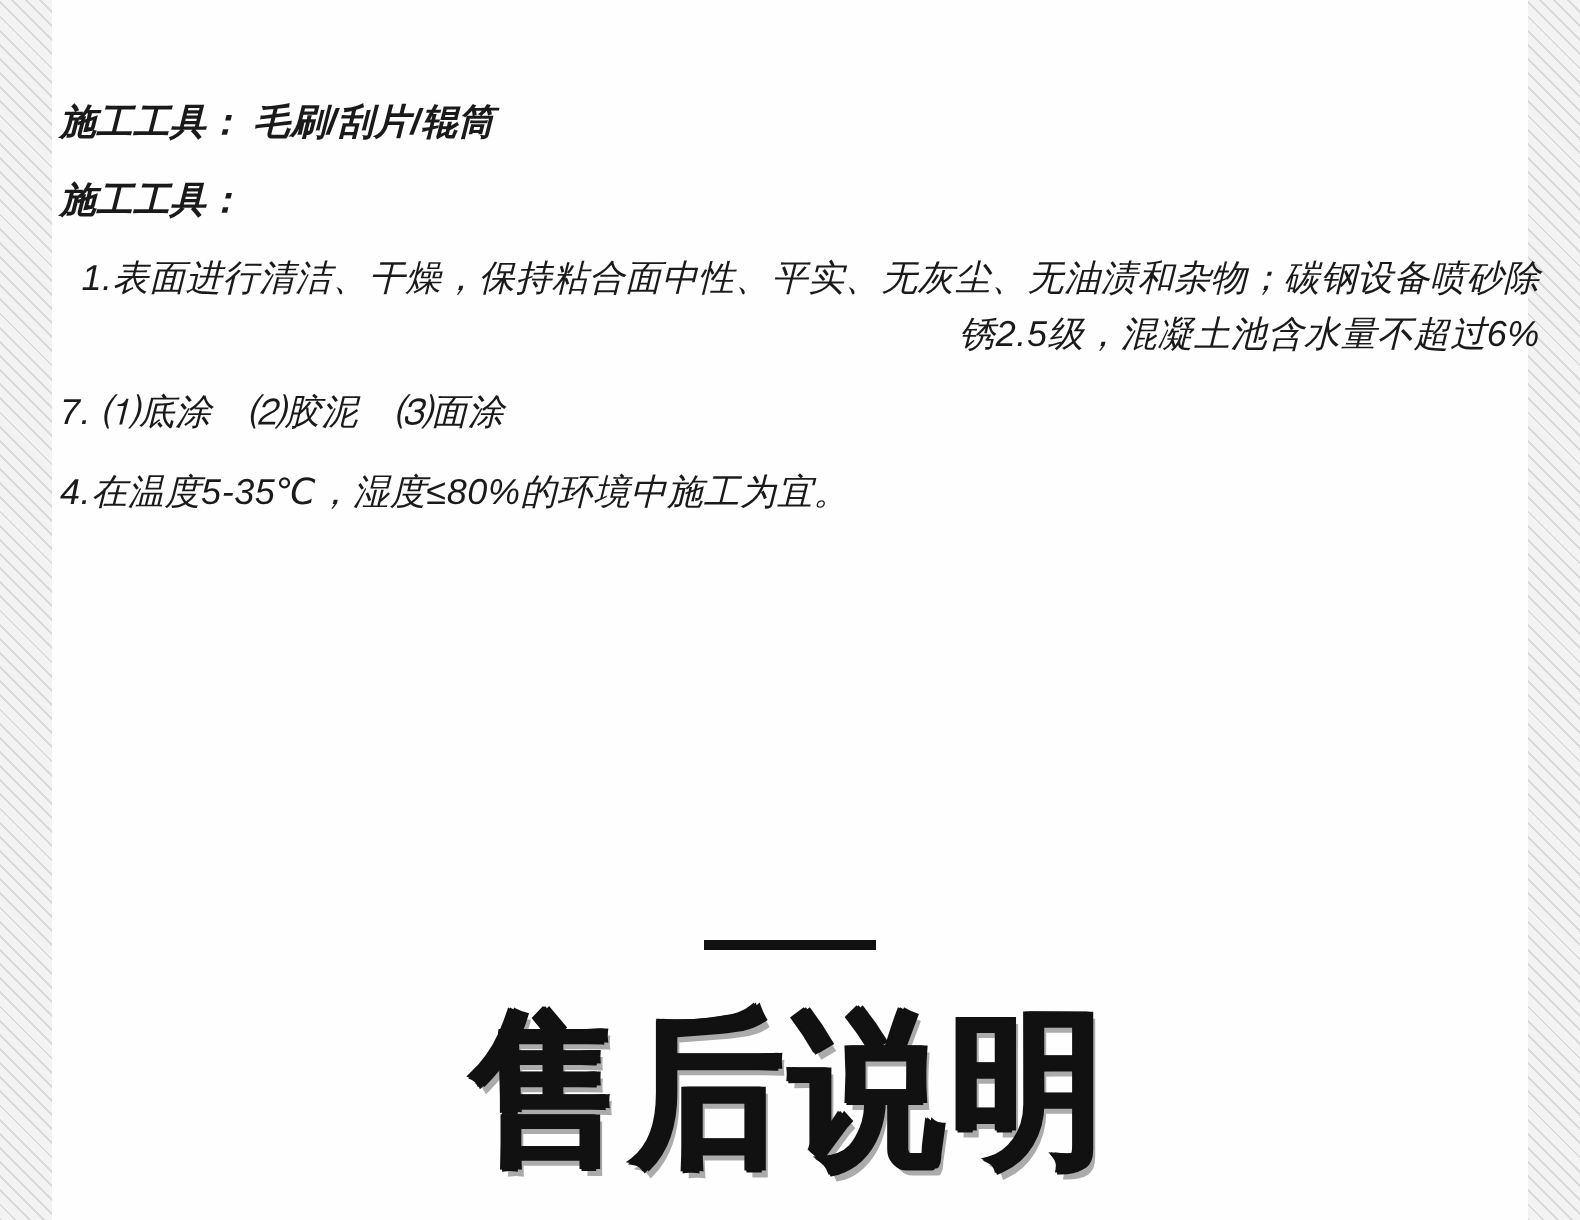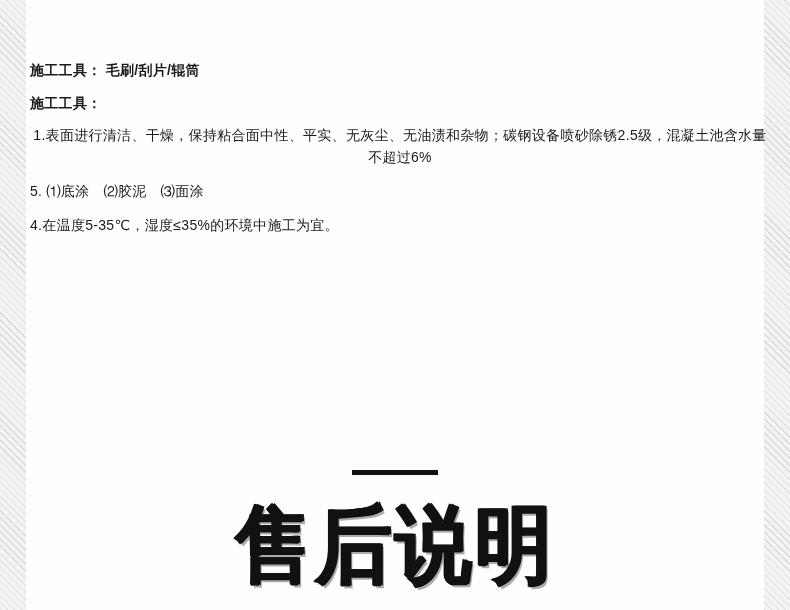--- a/index.html
+++ b/index.html
@@ -52,33 +52,34 @@
 
   .body-block {
     position: absolute;
     left: 30px;
     top: 48px;
     width: 736px;
   }
 
   .line {
     color: #1a1a1a;
-    font-size: 14px;
+    font-size: 18px;
     line-height: 1.48;
     letter-spacing: 0.3px;
-    margin: 12px 0 12px 0;
+    margin: 0 0 12px 0;
     white-space: pre-wrap;
+    font-style: italic;
   }
 
   .line.bold {
     font-weight: bold;
   }
 
   .line.para {
-    text-align: center;
+    text-align: right;
     word-break: break-word;
   }
 
   .indent-item {
     margin-bottom: 13px;
   }
 
   
   .para-1 {
     width: 740px;
@@ -137,23 +138,23 @@
 
     <div class="body-block">
 
       <p class="line bold">施工工具： 毛刷/刮片/辊筒</p>
 
       <p class="line bold">施工工具：</p>
 
       <p class="line para para-1">1.表面进行清洁、干燥，保持粘合面中性、平实、无灰尘、无油渍和杂物；碳钢设备喷砂除锈2.5级，混凝土池含水量不超过6%</p>
 
 
-      <p class="line indent-item">5. ⑴底涂　⑵胶泥　⑶面涂</p>
+      <p class="line indent-item">7. ⑴底涂　⑵胶泥　⑶面涂</p>
 
-      <p class="line indent-item">4.在温度5-35℃，湿度≤35%的环境中施工为宜。</p>
+      <p class="line indent-item">4.在温度5-35℃，湿度≤80%的环境中施工为宜。</p>
 
     </div>
 
     <div class="divider">
       <div class="bar"></div>
     </div>
 
     <div class="big-heading">售后说明</div>
 
   </div>

